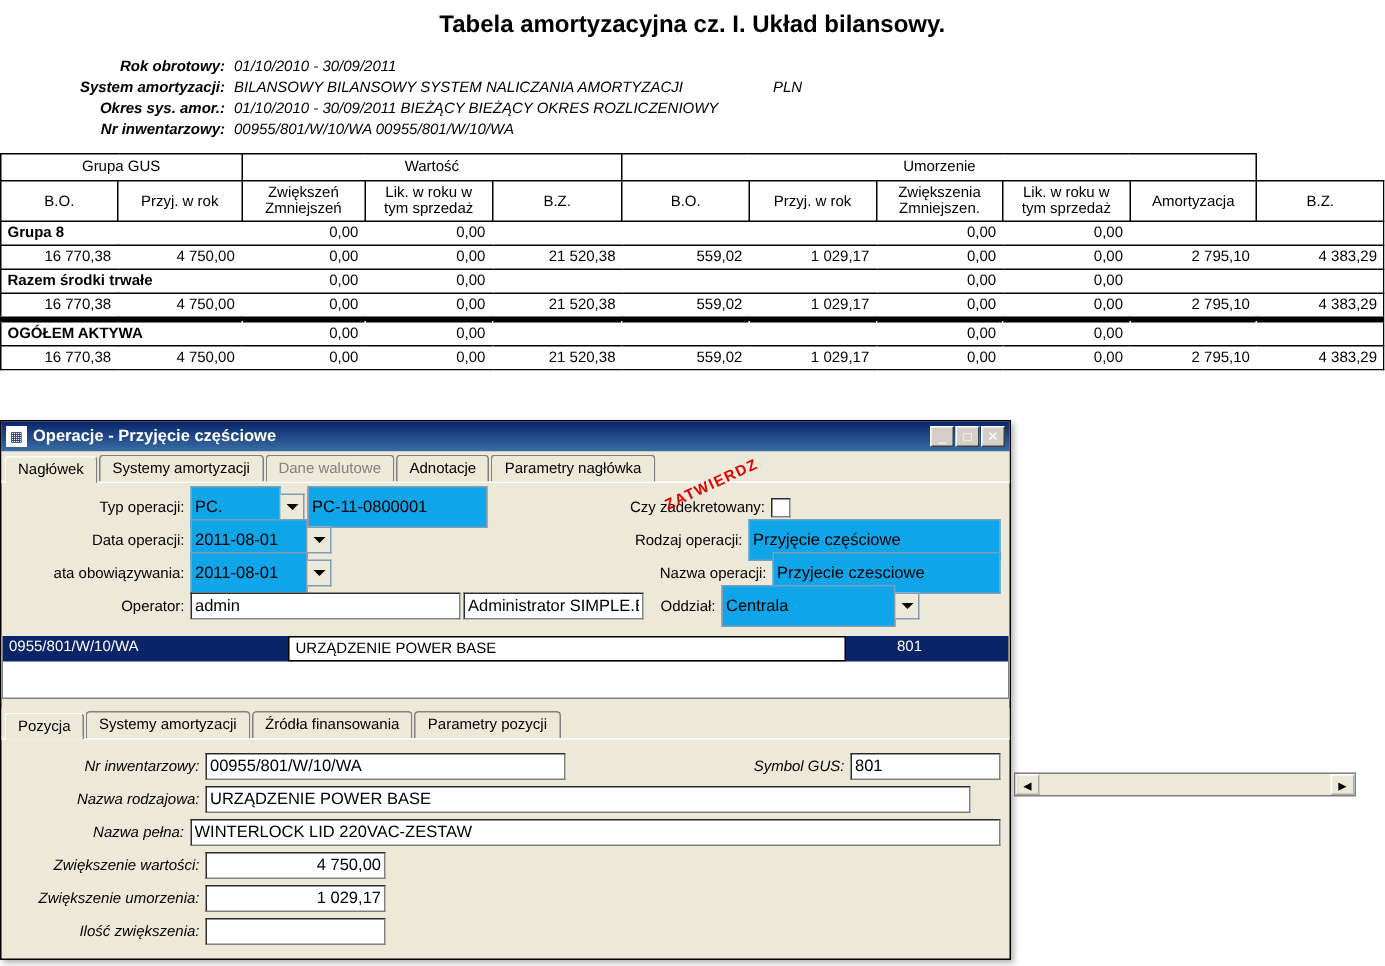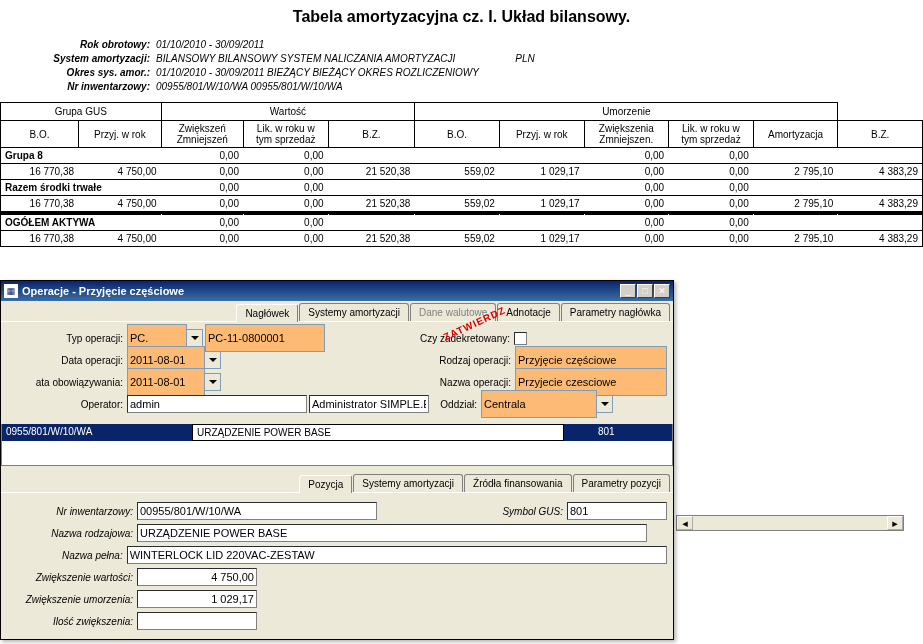--- a/index.html
+++ b/index.html
@@ -21,29 +21,29 @@
 .report-table .section-top td { border-top: 1px solid #000; }
 .thick-line { border-top: 3px solid #000 !important; }
 
 
 .dialog { position: absolute; top: 280px; left: 0; width: 674px; border: 1px solid #000; background: #ece9d8; box-shadow: 2px 2px 4px rgba(0,0,0,0.3); }
 .titlebar { background: linear-gradient(to bottom, #0a246a, #3a6ea5); color: #fff; display: flex; align-items: center; padding: 2px 3px; height: 20px; }
 .titlebar-icon { width: 14px; height: 14px; background: #fff; margin-right: 4px; display: flex; align-items: center; justify-content: center; font-size: 9px; color: #0a246a; }
 .titlebar-text { flex: 1; font-weight: bold; font-size: 11px; }
 .titlebar-buttons { display: flex; gap: 1px; }
 .titlebar-btn { width: 16px; height: 14px; background: #d4d0c8; border: 1px solid #fff; border-right-color: #404040; border-bottom-color: #404040; display: flex; align-items: center; justify-content: center; font-size: 9px; font-family: Arial; cursor: pointer; }
-.tabstrip { display: flex; padding: 2px 2px 0 2px; background: #ece9d8; border-bottom: 1px solid #fff; justify-content: flex-end; }
+.tabstrip { display: flex; padding: 2px 2px 0 2px; background: #ece9d8; border-bottom: 1px solid #fff; }
 .tab { padding: 3px 8px; border: 1px solid #808080; border-bottom: none; background: #ece9d8; margin-right: 1px; cursor: pointer; border-top-left-radius: 3px; border-top-right-radius: 3px; font-size: 10px; position: relative; }
 .tab.active { background: #ece9d8; border-color: #fff #808080 #ece9d8 #fff; z-index: 2; top: 1px; }
 .tab.disabled { color: #808080; }
 .form-area { padding: 4px 6px 8px 6px; }
 .form-row { display: flex; align-items: center; margin: 2px 0; height: 20px; }
 .form-label { text-align: right; font-size: 10px; padding-right: 4px; }
 .w120 { width: 120px; }
-.field { background: #fdba74; border: 1px solid #7f9db9; height: 18px; padding: 13px 2px; font-size: 11px; font-family: Tahoma, Arial, sans-serif; }
+.field { background: #0ea5e9; border: 1px solid #7f9db9; height: 18px; padding: 13px 2px; font-size: 11px; font-family: Tahoma, Arial, sans-serif; }
 .field-sunken { background: #fff; border: 1px inset #808080; height: 18px; padding: 1px 2px; font-size: 11px; }
 .dropdown-btn { width: 16px; height: 18px; background: #ece9d8; border: 1px solid #7f9db9; border-left: none; display: flex; align-items: center; justify-content: center; cursor: pointer; }
 .dropdown-btn::after { content: ""; border-left: 4px solid transparent; border-right: 4px solid transparent; border-top: 4px solid #000; }
 .checkbox { width: 13px; height: 13px; background: #fff; border: 1px inset #808080; }
 .stamp { position: absolute; color: #e00000; font-weight: bold; font-size: 10px; transform: rotate(-25deg); pointer-events: none; font-family: Arial; letter-spacing: 1px; }
 
 
 .grid-header { display: flex; background: #ece9d8; border: 1px solid #808080; }
 .grid-header-cell { border: 1px outset #fff; padding: 2px 4px; text-align: center; font-weight: bold; font-size: 10px; }
 .grid-row { display: flex; background: #0a246a; color: #fff; gap: 30px; }
@@ -221,21 +221,21 @@
       <div class="form-label" style="flex:1;text-align:right">Czy zadekretowany:</div>
       <div class="checkbox"></div>
       <div style="width:140px"></div>
     </div>
 
     <div class="form-row">
       <div class="form-label w120">Data operacji:</div>
       <input class="field" style="width: 78px;" value="2011-08-01">
       <div class="dropdown-btn"></div>
       <div class="form-label" style="flex:1;text-align:right">Rodzaj operacji:</div>
-      <input class="field" style="width: 152px;" value="Przyjęcie częściowe">
+      <input class="field" style="width: 168px;" value="Przyjęcie częściowe">
     </div>
 
     <div class="form-row">
       <div class="form-label w120">ata obowiązywania:</div>
       <input class="field" style="width: 78px;" value="2011-08-01">
       <div class="dropdown-btn"></div>
       <div class="form-label" style="flex:1;text-align:right">Nazwa operacji:</div>
       <input class="field" style="width: 152px;" value="Przyjecie czesciowe">
     </div>
 

